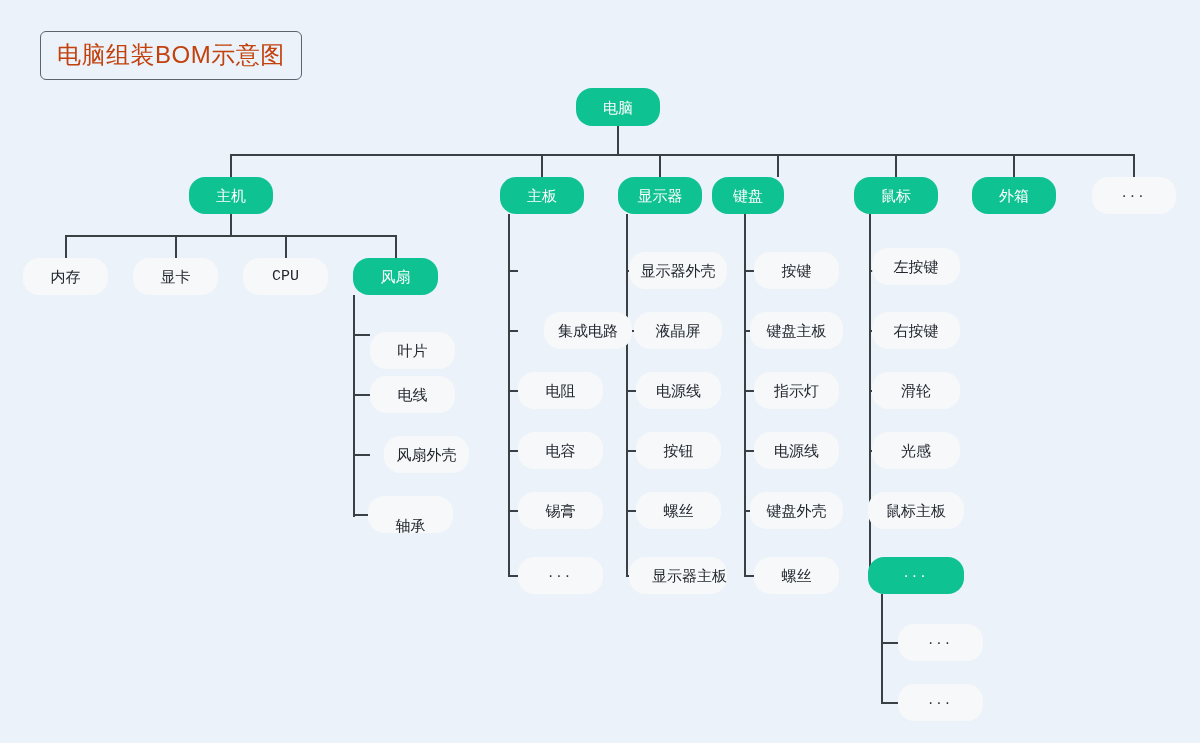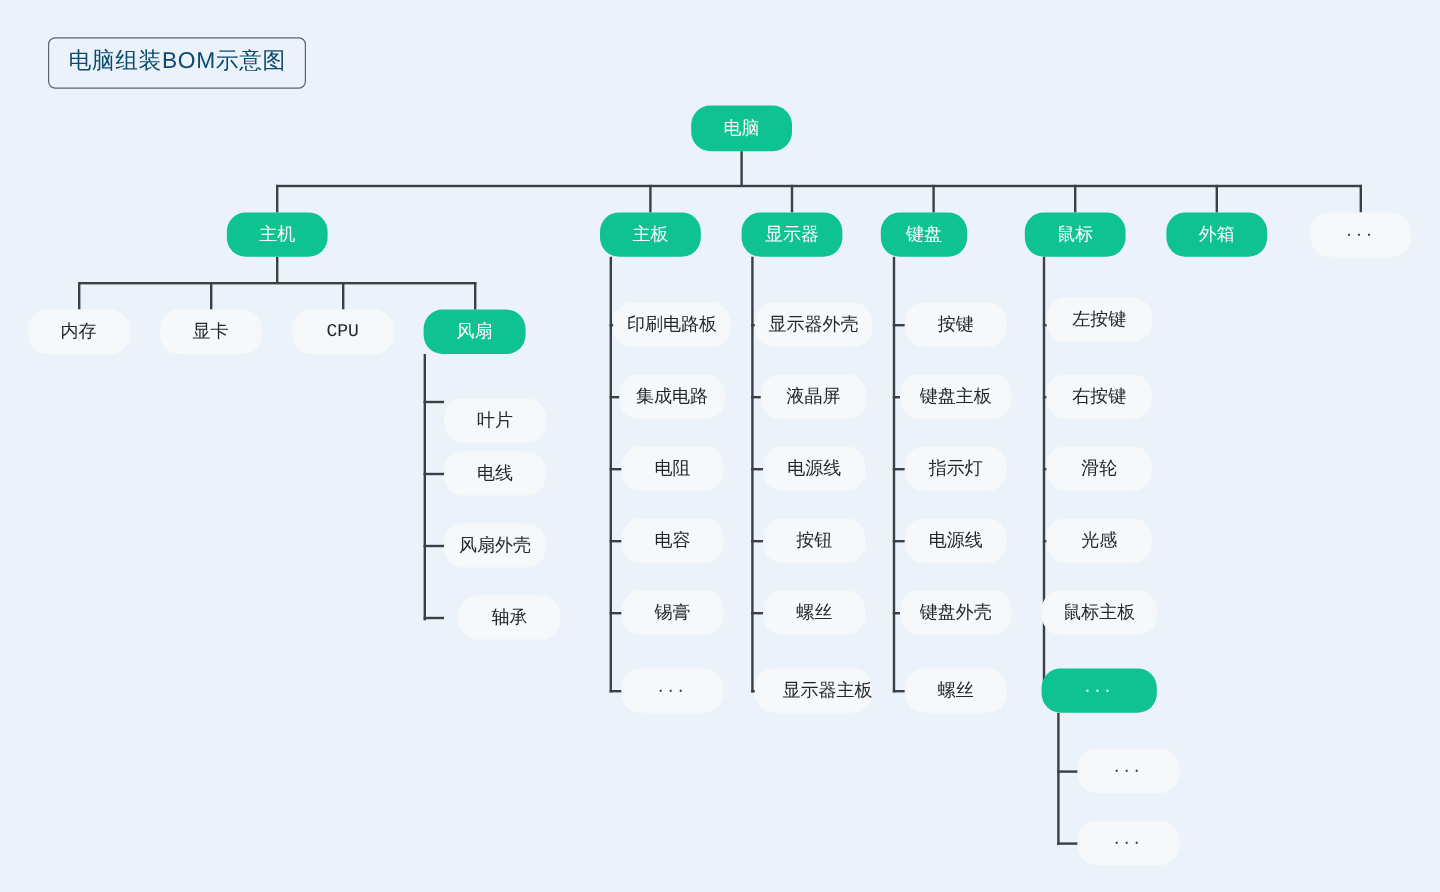--- a/index.html
+++ b/index.html
@@ -21,22 +21,22 @@
 
   
   .title-box {
     position: absolute;
     left: 40px;
     top: 31px;
     padding: 9px 16px;
     border: 1px solid #5a6570;
     border-radius: 6px;
     background: transparent;
-    font-size: 19px;
-    color: #0c4a6e;
+    font-size: 24px;
+    color: #c2410c;
     letter-spacing: 0.5px;
     white-space: nowrap;
     line-height: 1.2;
   }
 
   
   .node {
     position: absolute;
     box-sizing: border-box;
     display: flex;
@@ -99,21 +99,21 @@
 
   <div class="node accent" style="left:189px; top:177px; width:84px; height:37px;">
     <span>主机</span>
   </div>
   <div class="node accent" style="left:500px; top:177px; width:84px; height:37px;">
     <span>主板</span>
   </div>
   <div class="node accent" style="left:618px; top:177px; width:84px; height:37px;">
     <span>显示器</span>
   </div>
-  <div class="node accent" style="left:734px; top:177px; width:72px; height:37px;">
+  <div class="node accent" style="left:712px; top:177px; width:72px; height:37px;">
     <span>键盘</span>
   </div>
   <div class="node accent" style="left:854px; top:177px; width:84px; height:37px;">
     <span>鼠标</span>
   </div>
   <div class="node accent" style="left:972px; top:177px; width:84px; height:37px;">
     <span>外箱</span>
   </div>
   <div class="node plain dots" style="left:1092px; top:177px; width:84px; height:37px;">
     <span>···</span>
@@ -144,39 +144,36 @@
   <div class="line h" style="left:353px; top:394px; width:17px;"></div>
   <div class="line h" style="left:353px; top:454px; width:17px;"></div>
   <div class="line h" style="left:353px; top:514px; width:17px;"></div>
 
   <div class="node plain" style="left:370px; top:332px; width:85px; height:37px;">
     <span>叶片</span>
   </div>
   <div class="node plain" style="left:370px; top:376px; width:85px; height:37px;">
     <span>电线</span>
   </div>
-  <div class="node plain" style="left:370px; top:436px; width:85px; height:37px;">
+  <div class="node plain" style="left:384px; top:436px; width:85px; height:37px;">
     <span>风扇外壳</span>
   </div>
-  <div class="node plain" style="left:382px; top:496px; width:85px; height:37px;">
+  <div class="node plain" style="left:368px; top:496px; width:85px; height:37px;align-items:flex-end;">
     <span>轴承</span>
   </div>
 
   <div class="line v" style="left:508px; top:214px; height:363px;"></div>
   <div class="line h" style="left:508px; top:270px; width:10px;"></div>
   <div class="line h" style="left:508px; top:330px; width:10px;"></div>
   <div class="line h" style="left:508px; top:390px; width:10px;"></div>
   <div class="line h" style="left:508px; top:450px; width:10px;"></div>
   <div class="line h" style="left:508px; top:510px; width:10px;"></div>
   <div class="line h" style="left:508px; top:575px; width:10px;"></div>
 
-  <div class="node plain" style="left:511px; top:252px; width:98px; height:37px;">
-    <span>印刷电路板</span>
-  </div>
-  <div class="node plain" style="left:516px; top:312px; width:88px; height:37px;text-align:center;">
+  <div class="node plain" style="left:544px; top:312px; width:88px; height:37px;text-align:center;">
     <span>集成电路</span>
   </div>
   <div class="node plain" style="left:518px; top:372px; width:85px; height:37px;">
     <span>电阻</span>
   </div>
   <div class="node plain" style="left:518px; top:432px; width:85px; height:37px;">
     <span>电容</span>
   </div>
   <div class="node plain" style="left:518px; top:492px; width:85px; height:37px;">
     <span>锡膏</span>

